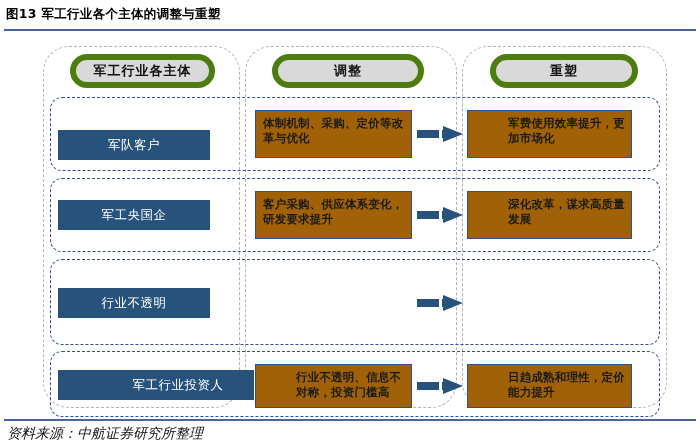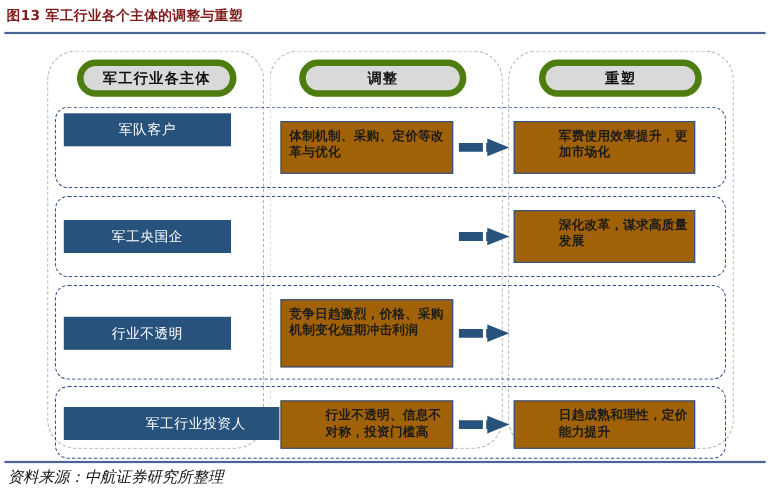--- a/index.html
+++ b/index.html
@@ -15,21 +15,21 @@
     overflow: hidden;
   }
 
   
   #title {
     position: absolute;
     left: 6px;
     top: 6px;
     font-size: 12.5px;
     font-weight: bold;
-    color: #7f1d1d;
+    color: #000000;
     letter-spacing: 0.3px;
     white-space: nowrap;
   }
   #rule-top {
     position: absolute;
     left: 4px;
     top: 29px;
     width: 692px;
     height: 2px;
     background: #4a6499;
@@ -121,21 +121,21 @@
     background: #27527c;
     display: flex;
     align-items: center;
     justify-content: center;
     font-size: 12.5px;
     font-weight: normal;
     color: #ffffff;
     letter-spacing: 0.5px;
     white-space: nowrap;
   }
-  #actor-0 { top: 70px;  }
+  #actor-0 { top: 97px;  }
   #actor-1 { top: 167px; }
   #actor-2 { top: 255px; }
   #actor-3 { top: 337px; padding-left: 44px; }
 
   
   .txt-box {
     position: absolute;
     background: #a16207;
     border: 1.6px solid #2f4f8f;
     box-sizing: border-box;
@@ -193,28 +193,28 @@
 
   <div id="actor-0" class="actor-box">军队客户</div>
   <div id="mid-0" class="txt-box mid-box">体制机制、采购、定价等改革与优化</div>
   <svg id="arrow-0" class="arrow" viewBox="0 0 48 20">
     <path d="M0 6 H22 V6 H26 V2 L46 10 L26 18 V14 H22 V14 H0 Z" fill="#27527C"></path>
     <rect x="22" y="5" width="3" height="10" fill="#ffffff"></rect>
   </svg>
   <div id="end-0" class="txt-box end-box">军费使用效率提升，更加市场化</div>
 
   <div id="actor-1" class="actor-box">军工央国企</div>
+  <div id="mid-1" class="txt-box mid-box">客户采购、供应体系变化，研发要求提升</div>
   <svg id="arrow-1" class="arrow" viewBox="0 0 48 20">
     <path d="M0 6 H22 V6 H26 V2 L46 10 L26 18 V14 H22 V14 H0 Z" fill="#27527C"></path>
     <rect x="22" y="5" width="3" height="10" fill="#ffffff"></rect>
   </svg>
   <div id="end-1" class="txt-box end-box">深化改革，谋求高质量发展</div>
 
   <div id="actor-2" class="actor-box">行业不透明</div>
-  <div id="mid-2" class="txt-box mid-box">竞争日趋激烈，价格、采购机制变化短期冲击利润</div>
   <svg id="arrow-2" class="arrow" viewBox="0 0 48 20">
     <path d="M0 6 H22 V6 H26 V2 L46 10 L26 18 V14 H22 V14 H0 Z" fill="#27527C"></path>
     <rect x="22" y="5" width="3" height="10" fill="#ffffff"></rect>
   </svg>
 
   <div id="actor-3" class="actor-box">军工行业投资人</div>
   <div id="mid-3" class="txt-box mid-box">行业不透明、信息不对称，投资门槛高</div>
   <svg id="arrow-3" class="arrow" viewBox="0 0 48 20">
     <path d="M0 6 H22 V6 H26 V2 L46 10 L26 18 V14 H22 V14 H0 Z" fill="#27527C"></path>
     <rect x="22" y="5" width="3" height="10" fill="#ffffff"></rect>

